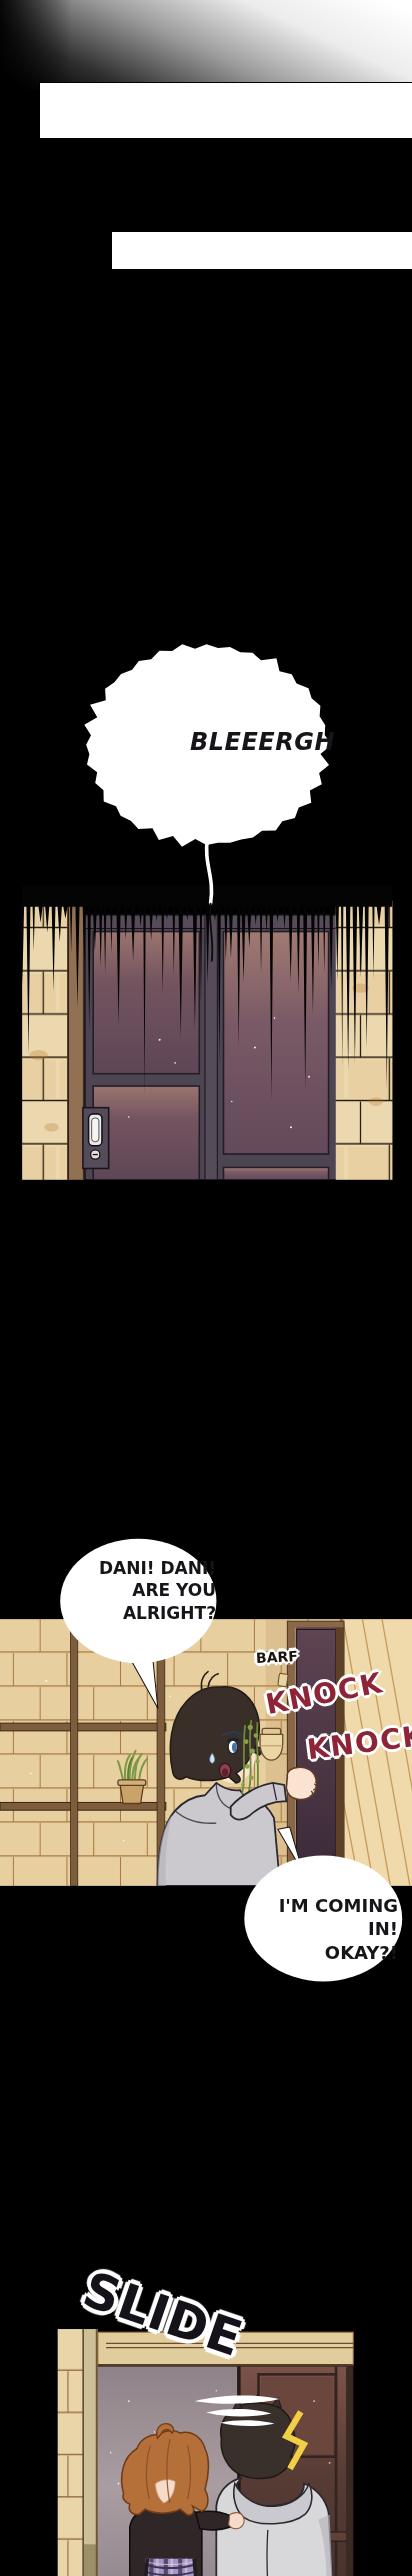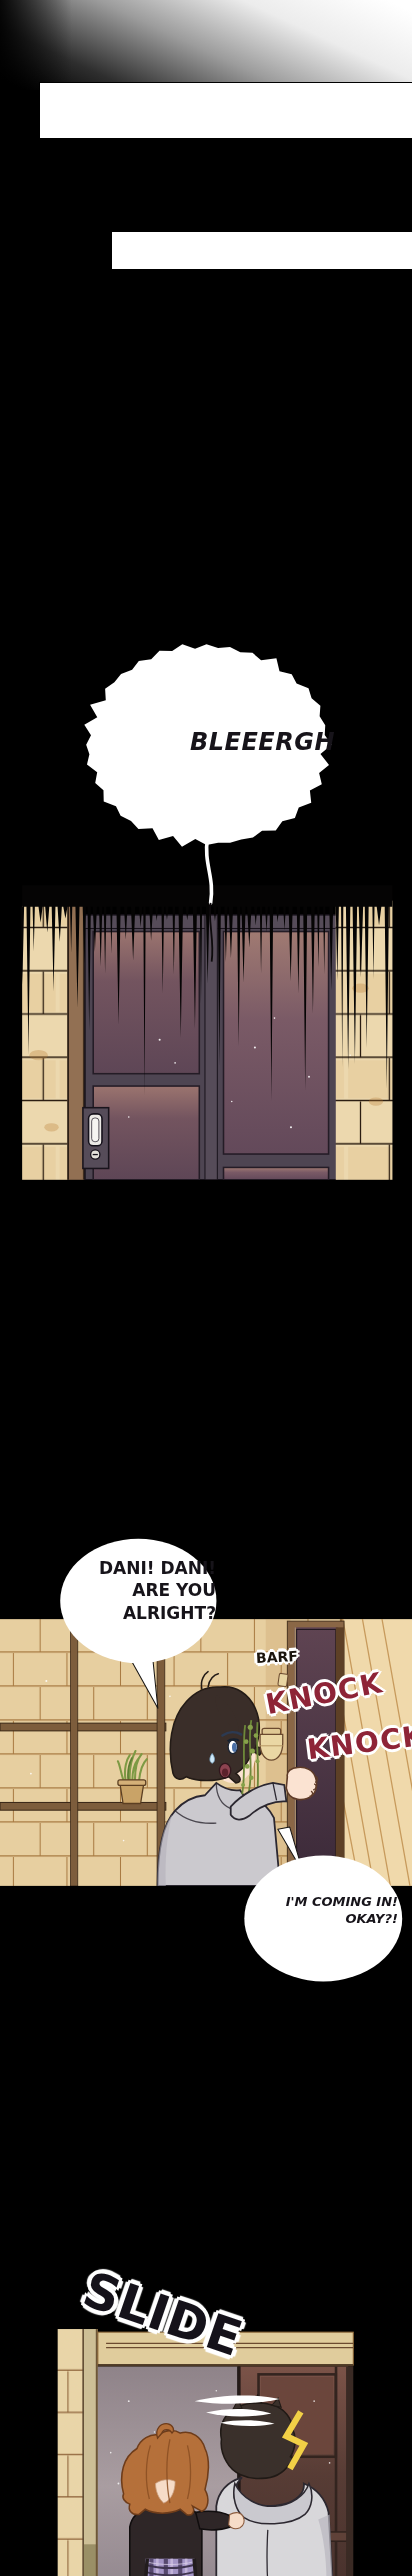--- a/index.html
+++ b/index.html
@@ -13,21 +13,21 @@
     background:linear-gradient(90deg,rgba(0,0,0,.92),rgba(0,0,0,0));}
   
   .masked-bar{background:#fff;box-sizing:border-box;border:1.5px solid #000;border-right:none;}
   #masked-bar-1{left:39px;top:82px;width:373px;height:57px;}
   #masked-bar-2{left:111px;top:231px;width:301px;height:39px;border-width:1px;}
   svg{display:block;}
   
   .bubble-text{color:#17141a;font-weight:bold;text-align:right;white-space:pre-line;z-index:30;}
   #text-bleeergh{left:77px;top:728px;width:258px;font-size:24px;font-style:italic;letter-spacing:0.5px;}
   #text-dani{left:61px;top:1557px;width:155px;font-size:17px;line-height:1.32;}
-  #text-coming{left:251px;top:1894px;width:147px;font-size:13px;line-height:1.3;font-style:italic;}
+  #text-coming{left:251px;top:1894px;width:147px;font-size:18px;line-height:1.3;}
   .sfx{font-weight:bold;z-index:40;white-space:nowrap;}
   .outline-w{text-shadow:0 -2.1px 0 #fff,0 2.1px 0 #fff,-2.1px 0 0 #fff,2.1px 0 0 #fff,
     -1.5px -1.5px 0 #fff,1.5px -1.5px 0 #fff,-1.5px 1.5px 0 #fff,1.5px 1.5px 0 #fff,
     -3.1px 0 0.5px #fff,3.1px 0 0.5px #fff,0 -3.1px 0.5px #fff,0 3.1px 0.5px #fff;}
   .outline-w-big{text-shadow:0 -3.6px 0 #fff,0 3.6px 0 #fff,-3.6px 0 0 #fff,3.6px 0 0 #fff,
     -2.6px -2.6px 0 #fff,2.6px -2.6px 0 #fff,-2.6px 2.6px 0 #fff,2.6px 2.6px 0 #fff,
     -4.6px 0 1px #fff,4.6px 0 1px #fff,0 -4.6px 1px #fff,0 4.6px 1px #fff;}
   #sfx-barf{left:256px;top:1649px;font-size:14px;color:#1b150e;transform:rotate(-3deg);}
   #sfx-knock1{left:265px;top:1677px;font-size:28px;color:var(--sfx-red,#8e2437);
     transform:rotate(-11deg);letter-spacing:1.5px;}

